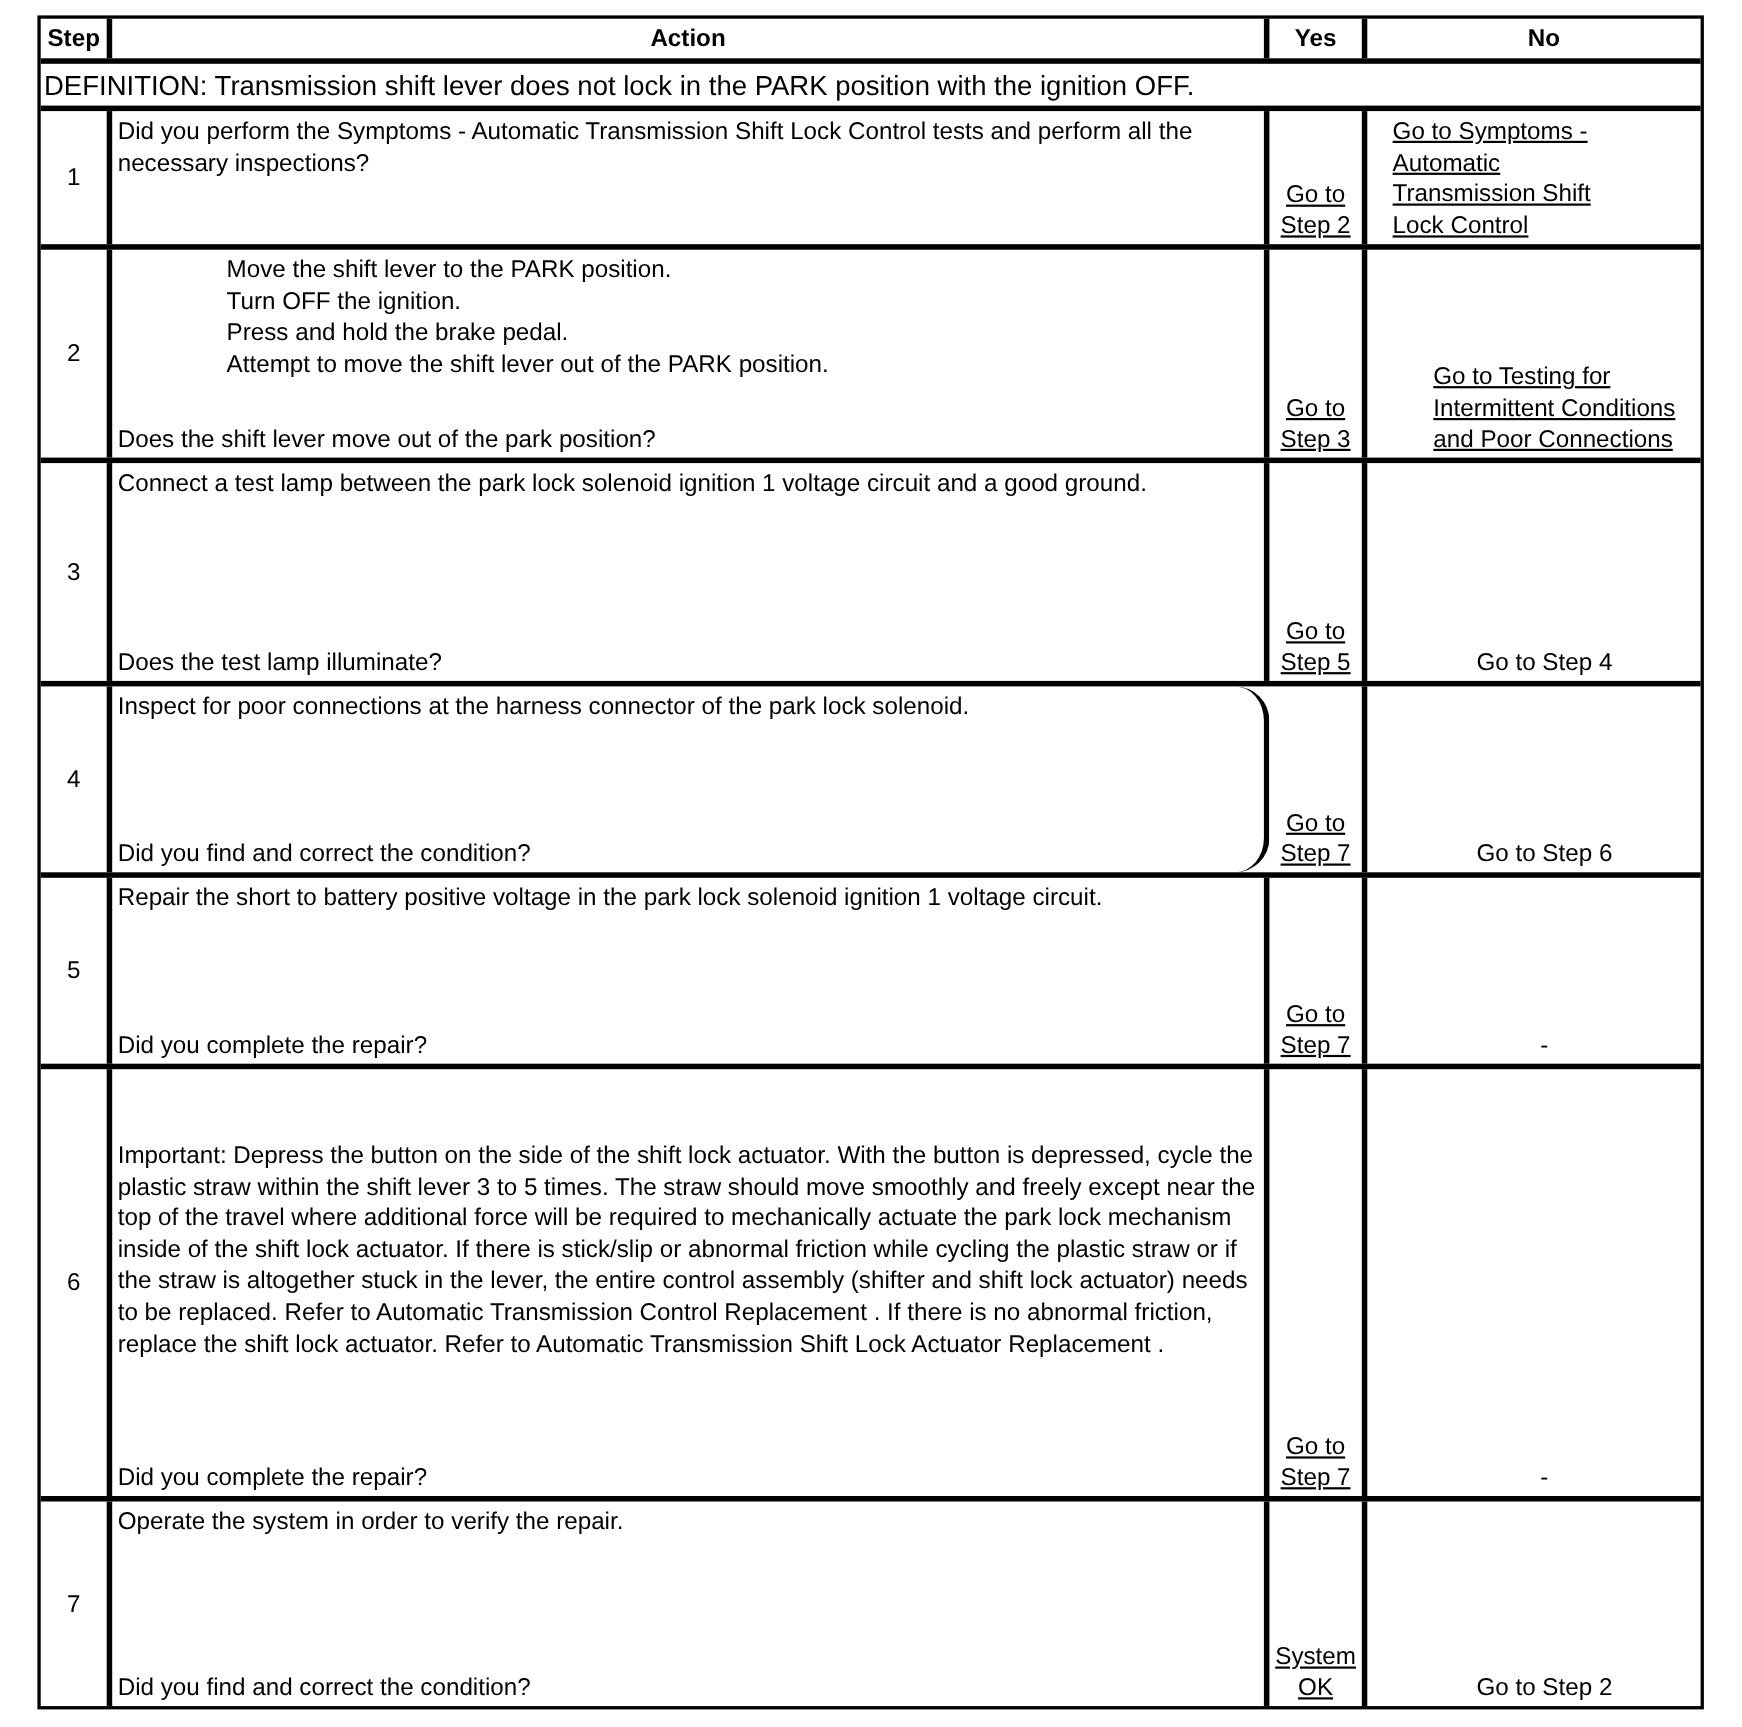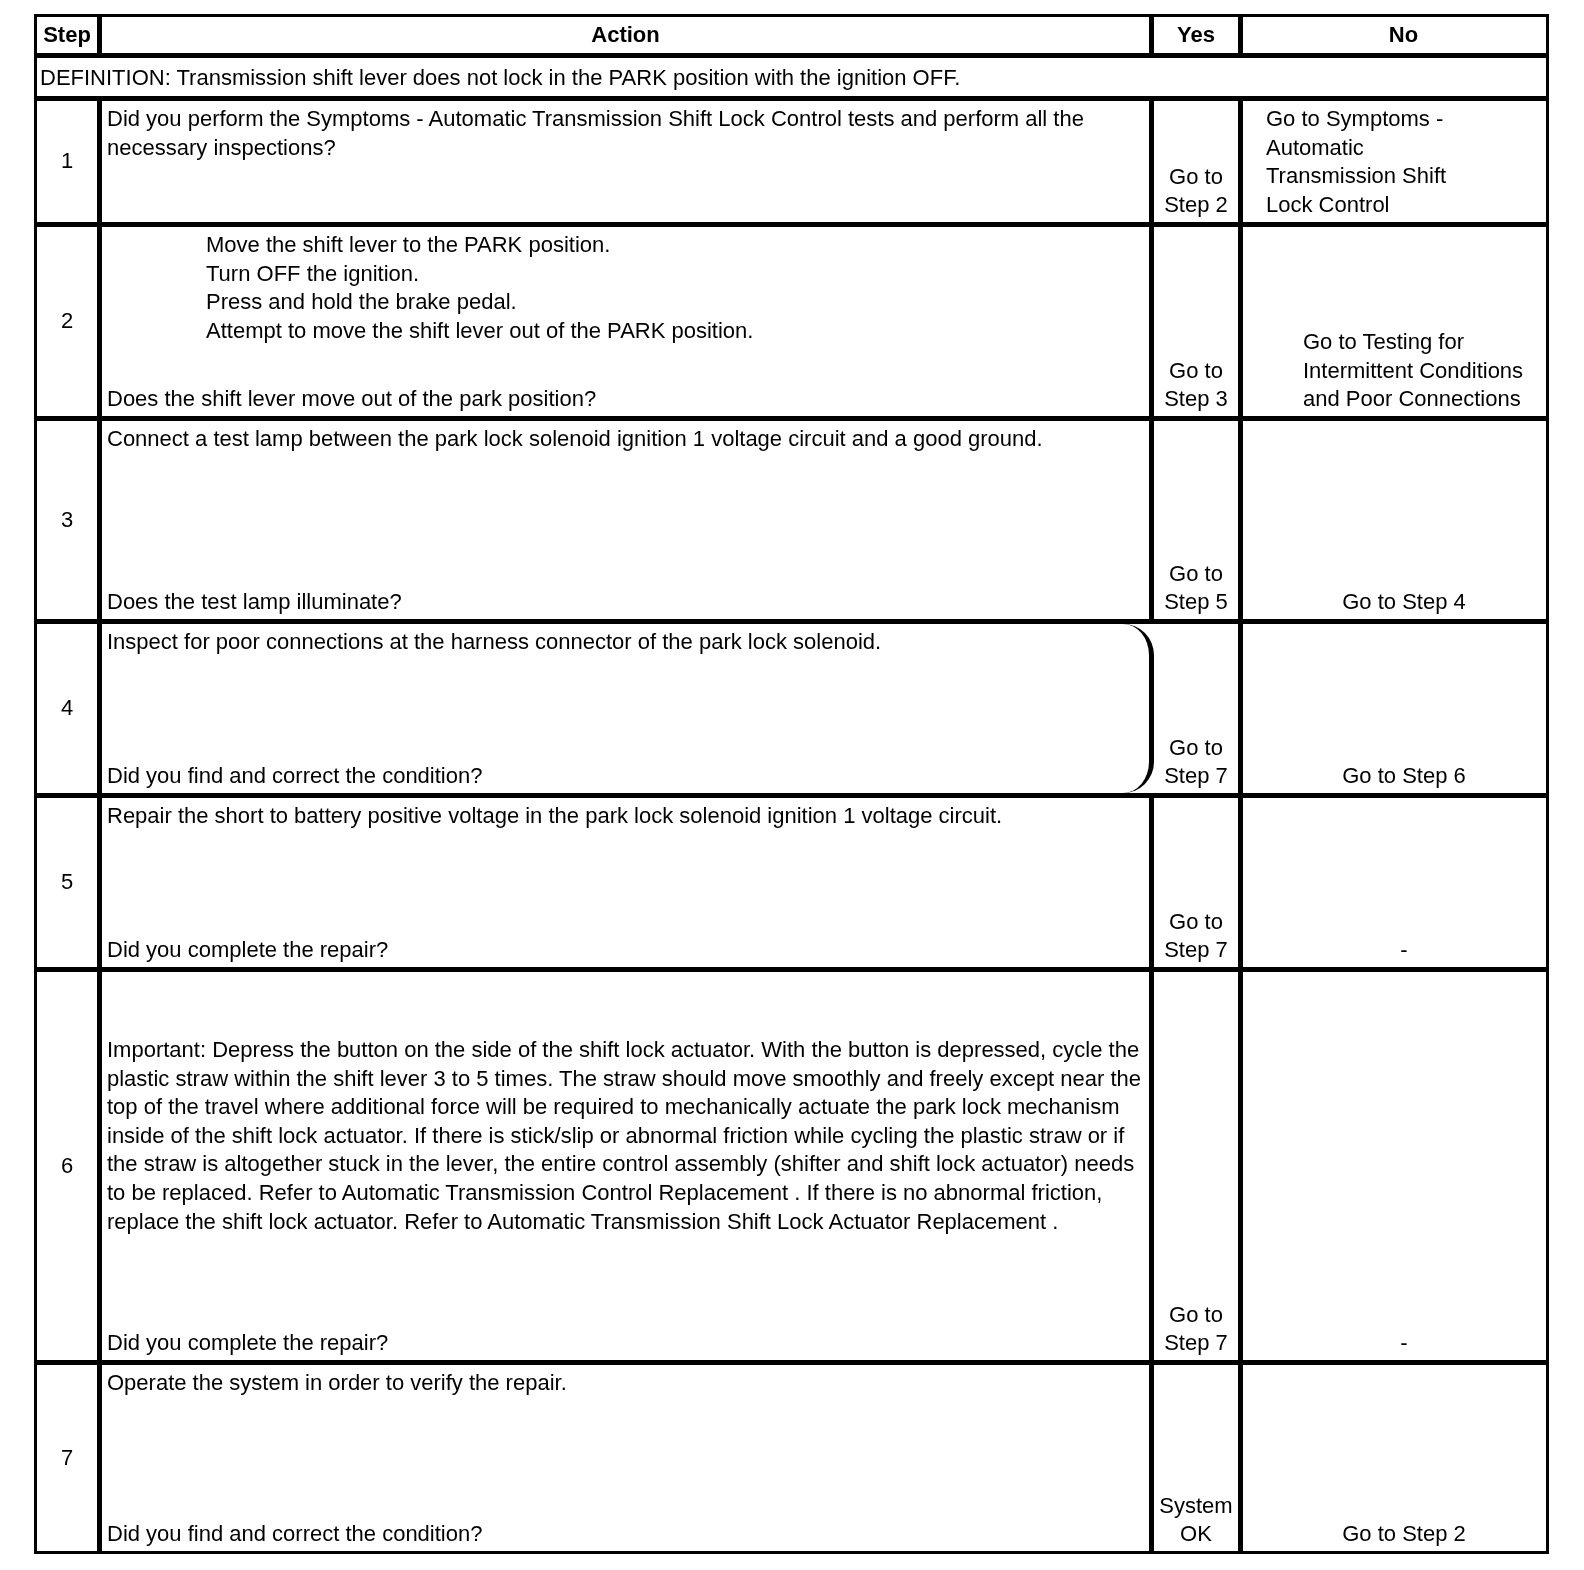--- a/index.html
+++ b/index.html
@@ -10,27 +10,27 @@
     .row { position: absolute; left: 0; width: 100%; box-sizing: border-box; border-bottom: 5px solid #000; }
     .row.last { border-bottom: none; }
     .cell { position: absolute; top: 0; bottom: 0; box-sizing: border-box; font-size: 22px; line-height: 28.6px; }
     .c-step { left: 0; width: 65px; border-right: 5px solid #000; display: flex; align-items: center; justify-content: center; }
     .c-action { left: 65px; width: 1052px; border-right: 5px solid #000; padding: 4px 4px 0 5px; }
     .c-yes { left: 1117px; width: 89px; border-right: 5px solid #000; display: flex; align-items: flex-end; justify-content: center; text-align: center; padding-bottom: 2px; }
     .c-no { left: 1224px; right: 0; padding: 4px 4px 0 5px; }
     .c-no.bottom { display: flex; align-items: flex-end; justify-content: center; text-align: center; padding-bottom: 2px; }
     .c-no.bottom-left { display: flex; align-items: flex-end; padding-bottom: 2px; padding-left: 42px; }
     .hdr .cell { font-weight: bold; display: flex; align-items: center; justify-content: center; padding: 0; }
-    .def { padding: 6px 0 0 3px; font-size: 22px; line-height: 28.6px; }
+    .def { padding: 6px 0 0 3px; font-size: 25px; line-height: 28.6px; }
     .action-wrap { position: absolute; left: 5px; right: 4px; top: 4px; bottom: 2px; }
     .action-top { position: absolute; left: 0; top: 0; right: 0; }
     .action-q { position: absolute; left: 0; bottom: 0; }
     .indent { padding-left: 99px; }
     .bold { font-weight: normal; }
-    .pre { white-space: pre-line; }
+    .pre { white-space: pre-line; text-decoration: underline; }
   </style>
 </head>
 <body>
 
 <div class="tbl">
 
   <div class="row hdr" style="top:0; height:41px;">
     <div class="cell c-step">Step</div>
     <div class="cell c-action">Action</div>
     <div class="cell c-yes" style="align-items:center;padding:0;">Yes</div>

